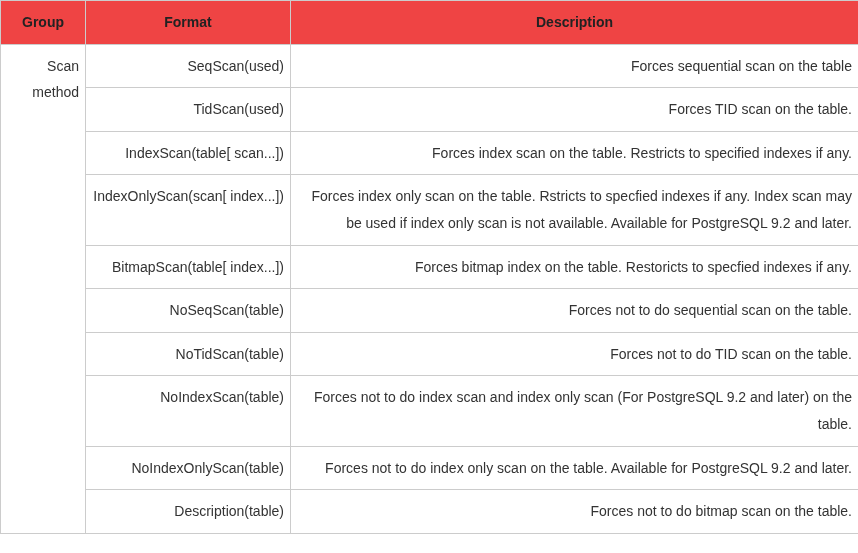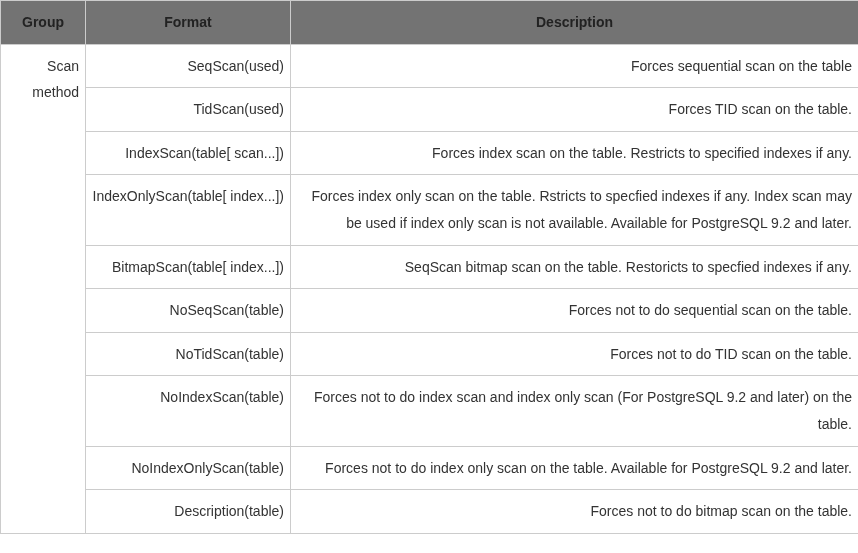--- a/index.html
+++ b/index.html
@@ -20,21 +20,21 @@
   col.col-desc   { width: 568px; }
   th, td {
     border: 1px solid #ccc;
     padding: 8px 6px;
     text-align: right;
     vertical-align: top;
     line-height: 1.9;
     word-wrap: break-word;
   }
   th {
-    background: #737373;
+    background: #ef4444;
     text-align: center;
     font-weight: bold;
     color: #222;
   }
 </style>
 </head>
 <body>
 
 <table>
   <colgroup>
@@ -57,26 +57,26 @@
     </tr>
     <tr>
       <td>TidScan(used)</td>
       <td>Forces TID scan on the table.</td>
     </tr>
     <tr>
       <td>IndexScan(table[ scan...])</td>
       <td>Forces index scan on the table. Restricts to specified indexes if any.</td>
     </tr>
     <tr>
-      <td>IndexOnlyScan(table[ index...])</td>
+      <td>IndexOnlyScan(scan[ index...])</td>
       <td>Forces index only scan on the table. Rstricts to specfied indexes if any. Index scan may be used if index only scan is not available. Available for PostgreSQL 9.2 and later.</td>
     </tr>
     <tr>
       <td>BitmapScan(table[ index...])</td>
-      <td>SeqScan bitmap scan on the table. Restoricts to specfied indexes if any.</td>
+      <td>Forces bitmap index on the table. Restoricts to specfied indexes if any.</td>
     </tr>
     <tr>
       <td>NoSeqScan(table)</td>
       <td>Forces not to do sequential scan on the table.</td>
     </tr>
     <tr>
       <td>NoTidScan(table)</td>
       <td>Forces not to do TID scan on the table.</td>
     </tr>
     <tr>

